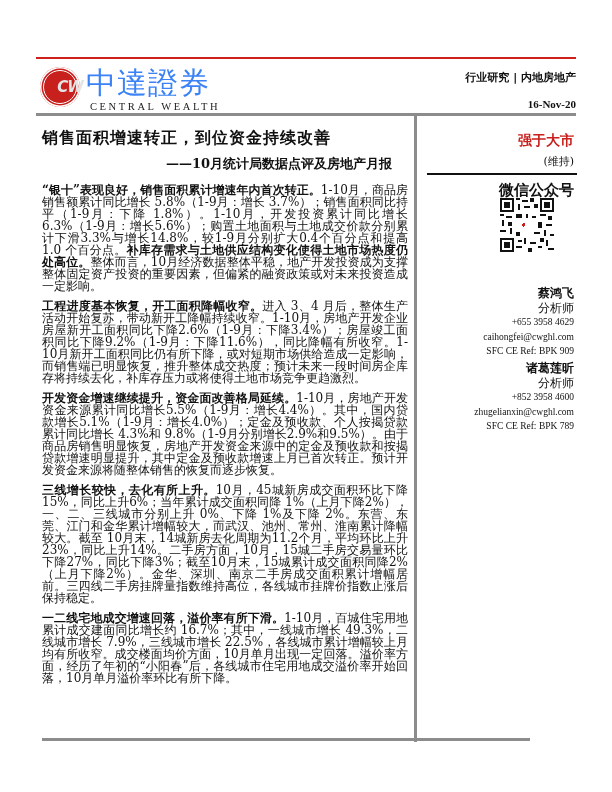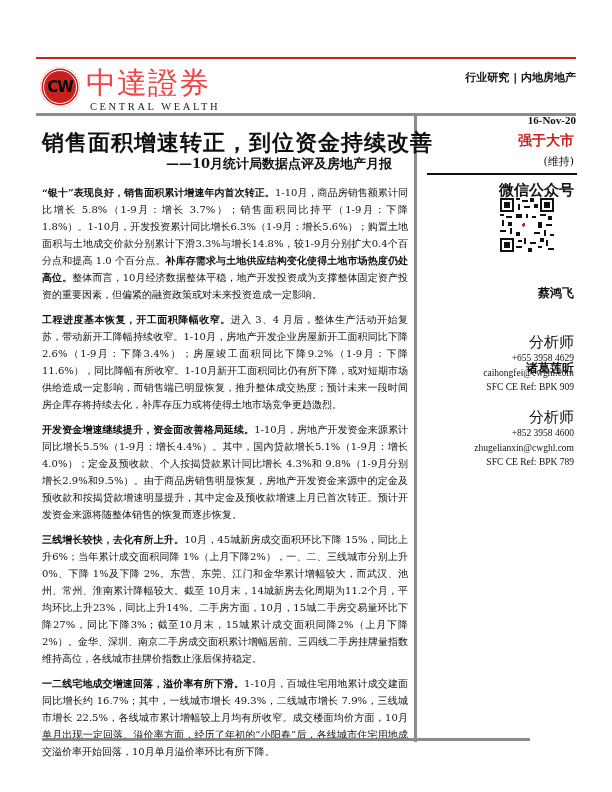--- a/index.html
+++ b/index.html
@@ -2,42 +2,42 @@
 <html><head>
 <meta charset="utf-8">
 <style>
   html,body{margin:0;padding:0;background:#fff;}
   body{width:612px;height:792px;position:relative;overflow:hidden;font-family:"DejaVu Serif","Liberation Serif",serif;color:#111;}
   .abs{position:absolute;}
   
   .top-red{left:36px;top:57px;width:540px;height:2px;background:#d0201e;}
   .logo-circle{left:40px;top:67px;width:40px;height:40px;border-radius:50%;background:#c8201c;box-shadow:0 0 0 1.5px #fff inset;}
   .logo-circle .inner{position:absolute;left:3px;top:3px;width:34px;height:34px;border-radius:50%;border:1.5px solid #fff;box-sizing:border-box;}
-  .logo-cw{position:absolute;left:0;top:11px;width:40px;text-align:center;color:#000000;font-family:"DejaVu Sans","Liberation Sans",sans-serif;font-weight:bold;font-size:15px;letter-spacing:-1px;}
-  .logo-cn{left:86px;top:63px;font-size:30px;letter-spacing:1px;color:#ef4444;font-family:"DejaVu Serif",serif;}
+  .logo-cw{position:absolute;left:0;top:11px;width:60px;text-align:center;color:#e5e5e5;font-family:"DejaVu Sans","Liberation Sans",sans-serif;font-weight:bold;font-size:15px;letter-spacing:-1px;font-style:italic;}
+  .logo-cn{left:86px;top:63px;font-size:30px;letter-spacing:1px;color:#3b82f6;font-family:"DejaVu Serif",serif;}
   .logo-en{left:90px;top:101px;font-size:10.5px;letter-spacing:2.6px;color:#222;font-family:"Liberation Serif",serif;}
   .header-cat{right:36px;top:70px;font-size:11px;font-weight:bold;font-family:"DejaVu Sans",sans-serif;}
-  .header-date{right:36px;top:98px;font-size:11px;font-weight:bold;font-family:"Liberation Serif",serif;margin-top:16px;}
+  .header-date{right:36px;top:98px;font-size:11px;font-weight:bold;font-family:"Liberation Serif",serif;}
   .gray-rule{left:36px;top:113px;width:540px;height:3px;background:#8c8c8c;}
   .vdiv{left:414px;top:116px;width:3px;height:626px;background:#8c8c8c;}
   .bottom-rule{left:12px;top:738px;width:518px;height:3px;background:#8c8c8c;}
   
-  .title{left:42px;top:128px;font-size:22px;font-weight:bold;letter-spacing:1px;font-family:"DejaVu Serif",serif;}
+  .title{left:42px;top:128px;font-size:16px;font-weight:bold;letter-spacing:1px;font-family:"DejaVu Serif",serif;}
   .subtitle{left:124px;top:155px;width:268px;text-align:right;font-size:13px;font-weight:bold;font-family:"DejaVu Serif",serif;}
   
   .rating{right:38px;top:132px;color:#c8201c;font-size:14px;font-weight:bold;font-family:"DejaVu Serif",serif;}
   .rating-sub{right:38px;top:154px;font-size:11px;}
   .rcol-rule{left:427px;top:173px;width:150px;height:2px;background:#111;}
   .wechat{right:38px;top:181px;font-size:15px;font-weight:bold;}
   .qr-wrap{left:500px;top:198px;width:54px;height:54px;position:absolute;overflow:hidden;background:#fff;}
   .analyst{right:38px;font-size:9.5px;text-align:right;line-height:14.5px;font-family:"Liberation Serif",serif;}
   .analyst .name{font-weight:bold;font-family:"DejaVu Serif",serif;font-size:12px;}
-  .analyst .role{font-family:Liberation Mono, monospace;font-size:15px;margin-top:36px;}
+  .analyst .role{font-family:Liberation Serif, serif;font-size:12px;}
   
-  .body{left:42px;top:184px;width:366px;font-size:10px;line-height:17px;text-align:justify;}
+  .body{left:42px;top:184px;width:366px;font-size:12px;line-height:12px;text-align:justify;}
   .body p{margin:0 0 8px 0;}
   .body b{font-weight:bold;}
 </style>
 </head>
 <body>
 
 <div class="abs top-red"></div>
 <div class="abs logo-circle">
   <div class="inner"></div>
   <div class="logo-cw">CW</div>

